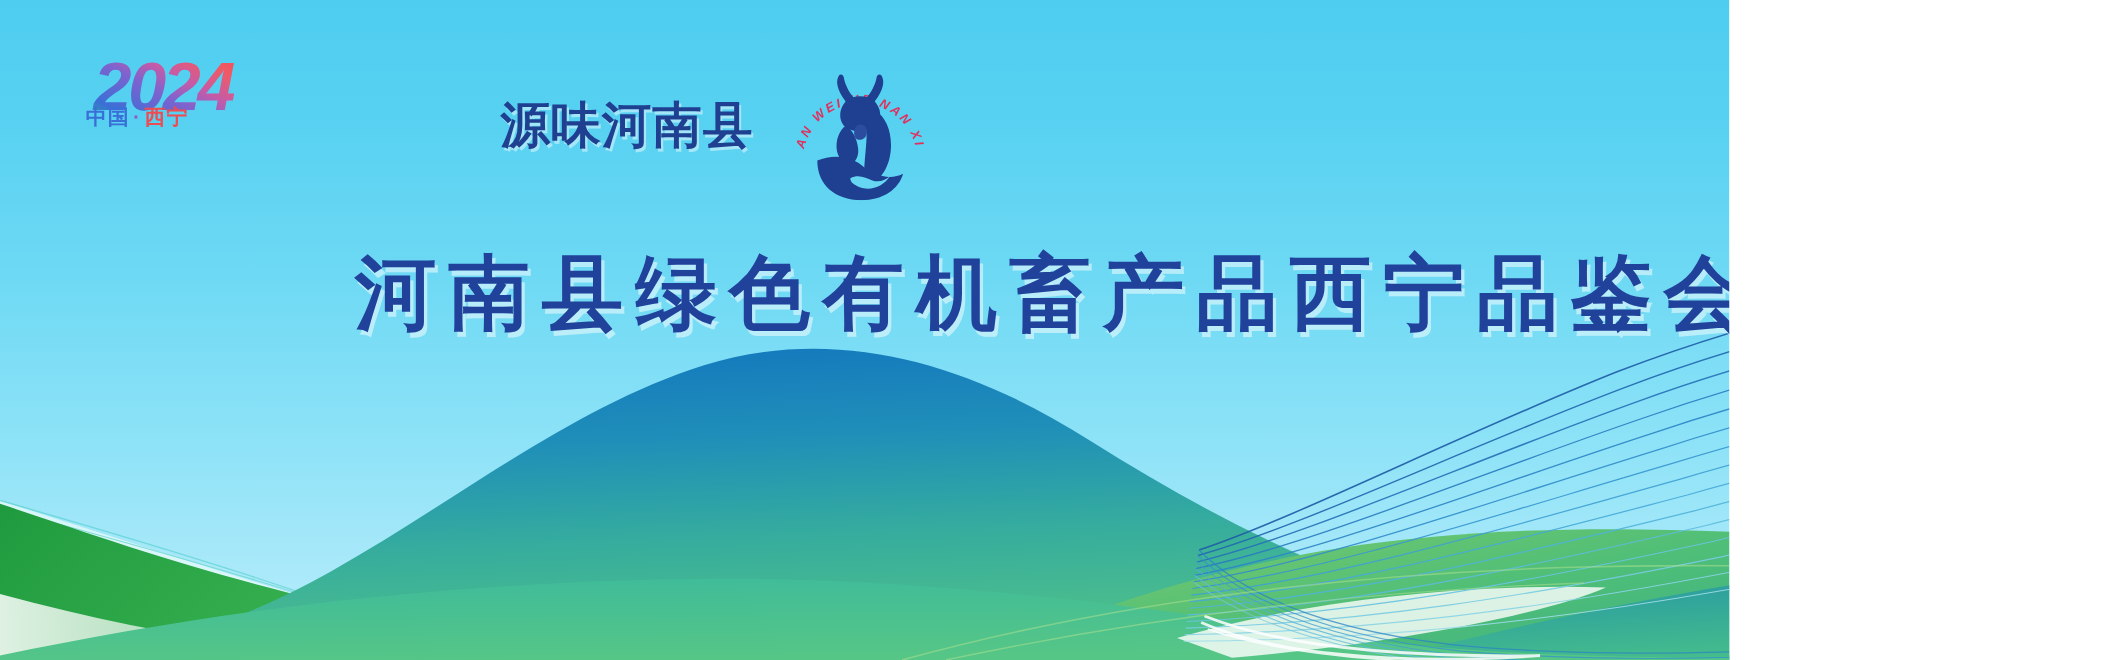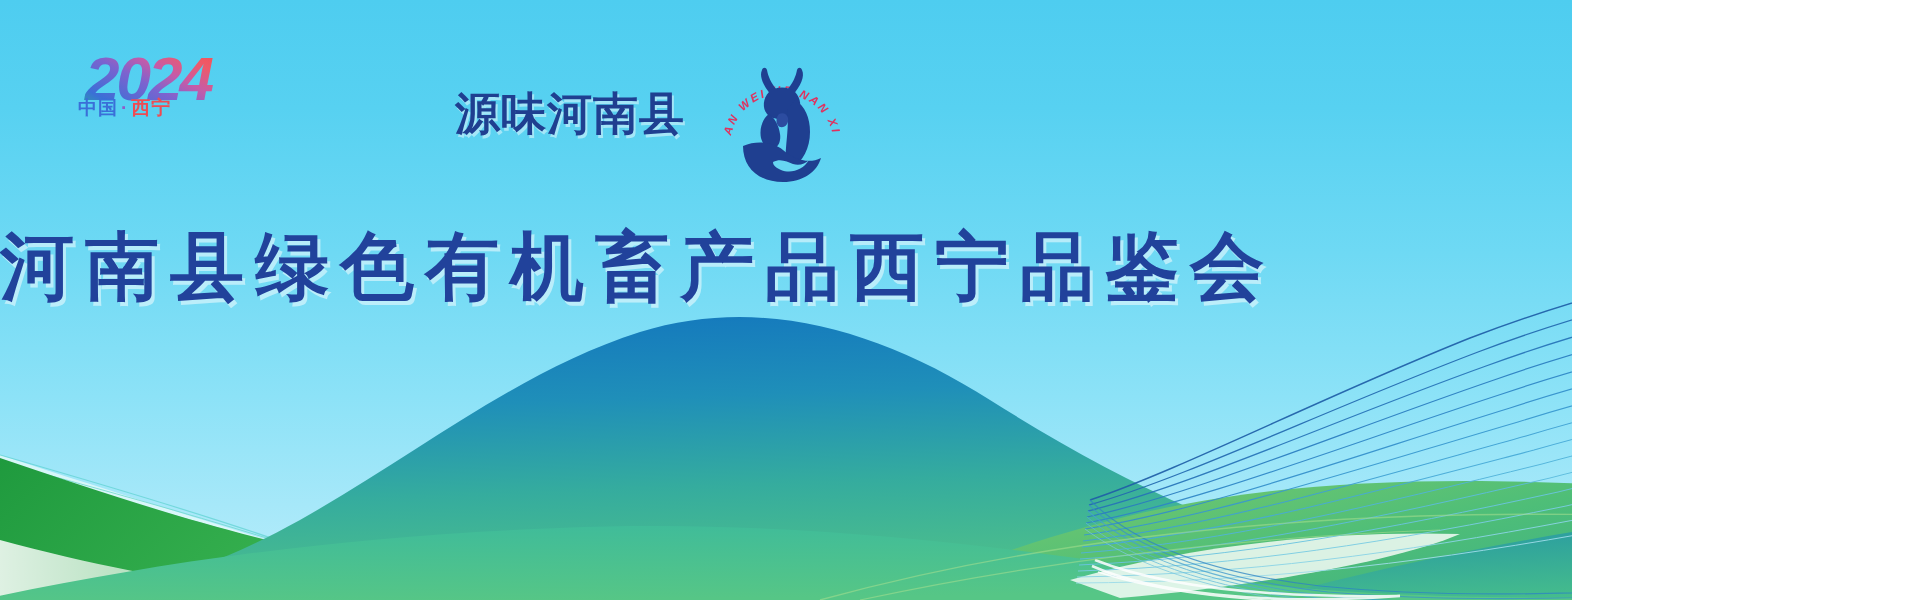--- a/index.html
+++ b/index.html
@@ -48,20 +48,21 @@
   }
   #brand-left{left:0;}
   #brand-right{left:400px;}
 
   #mark{position:absolute;left:262px;top:-10px;width:130px;height:130px;}
   #mark svg{display:block;}
 
   
   #main-title{
     position:absolute;left:0;top:218px;width:1920px;
+    text-align:center;
     font-family:"Liberation Sans","DejaVu Sans",sans-serif;
     font-size:74px;
     font-weight:bold;
     color:#21429b;
     letter-spacing:11px;
     white-space:nowrap;
     text-shadow:3px 4px 0 rgba(255,255,255,.5);
   }
 </style>
 </head>

